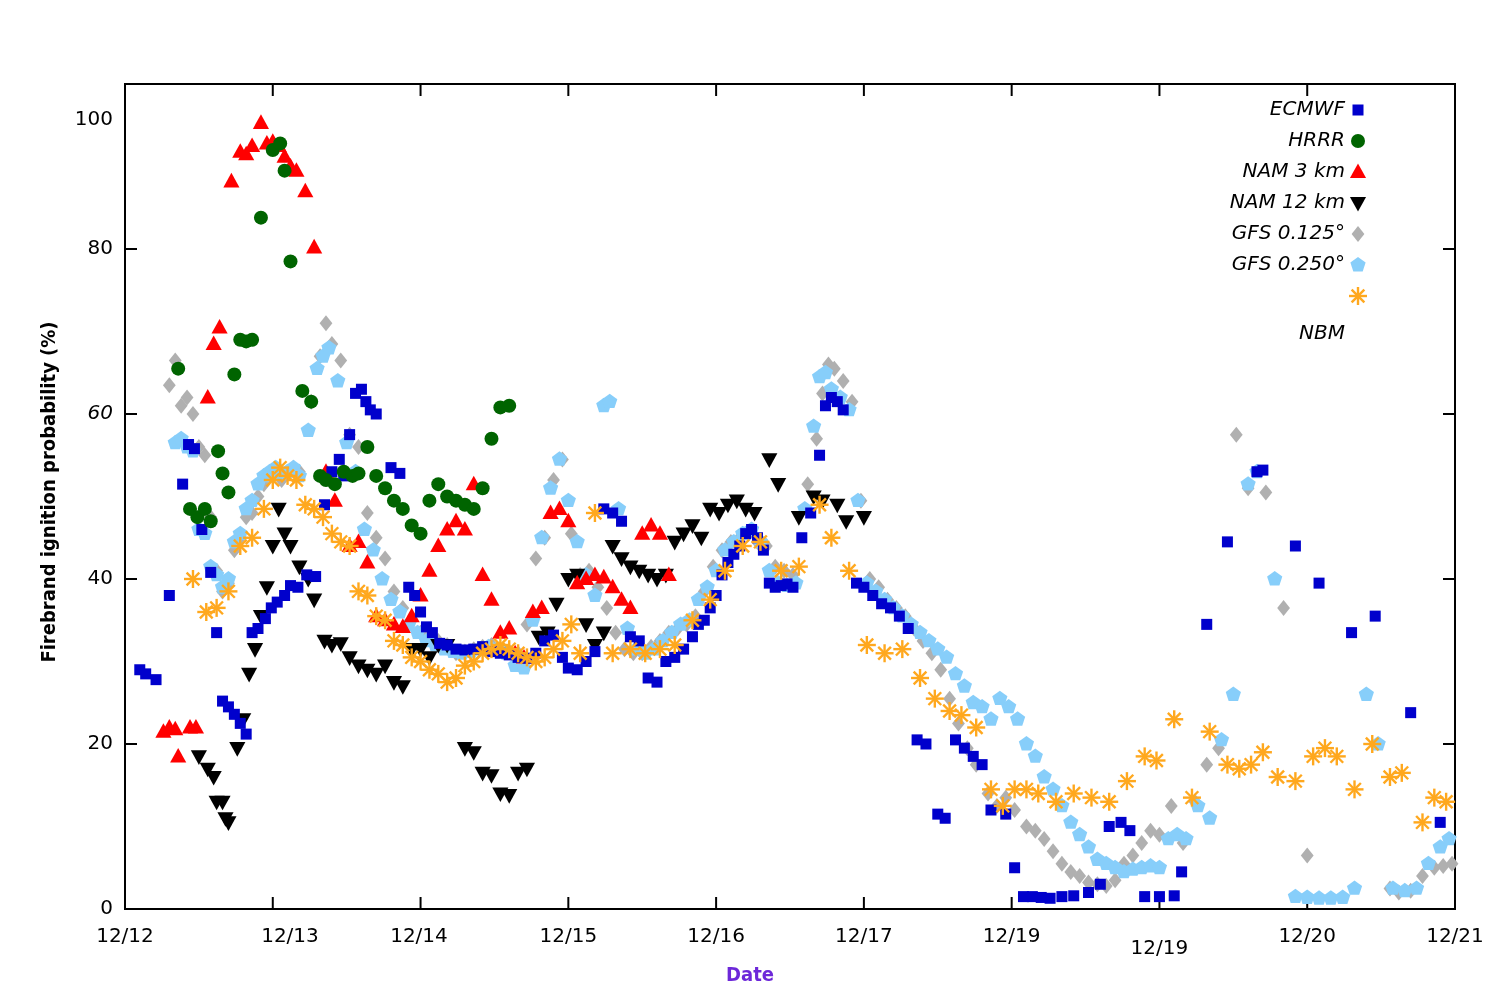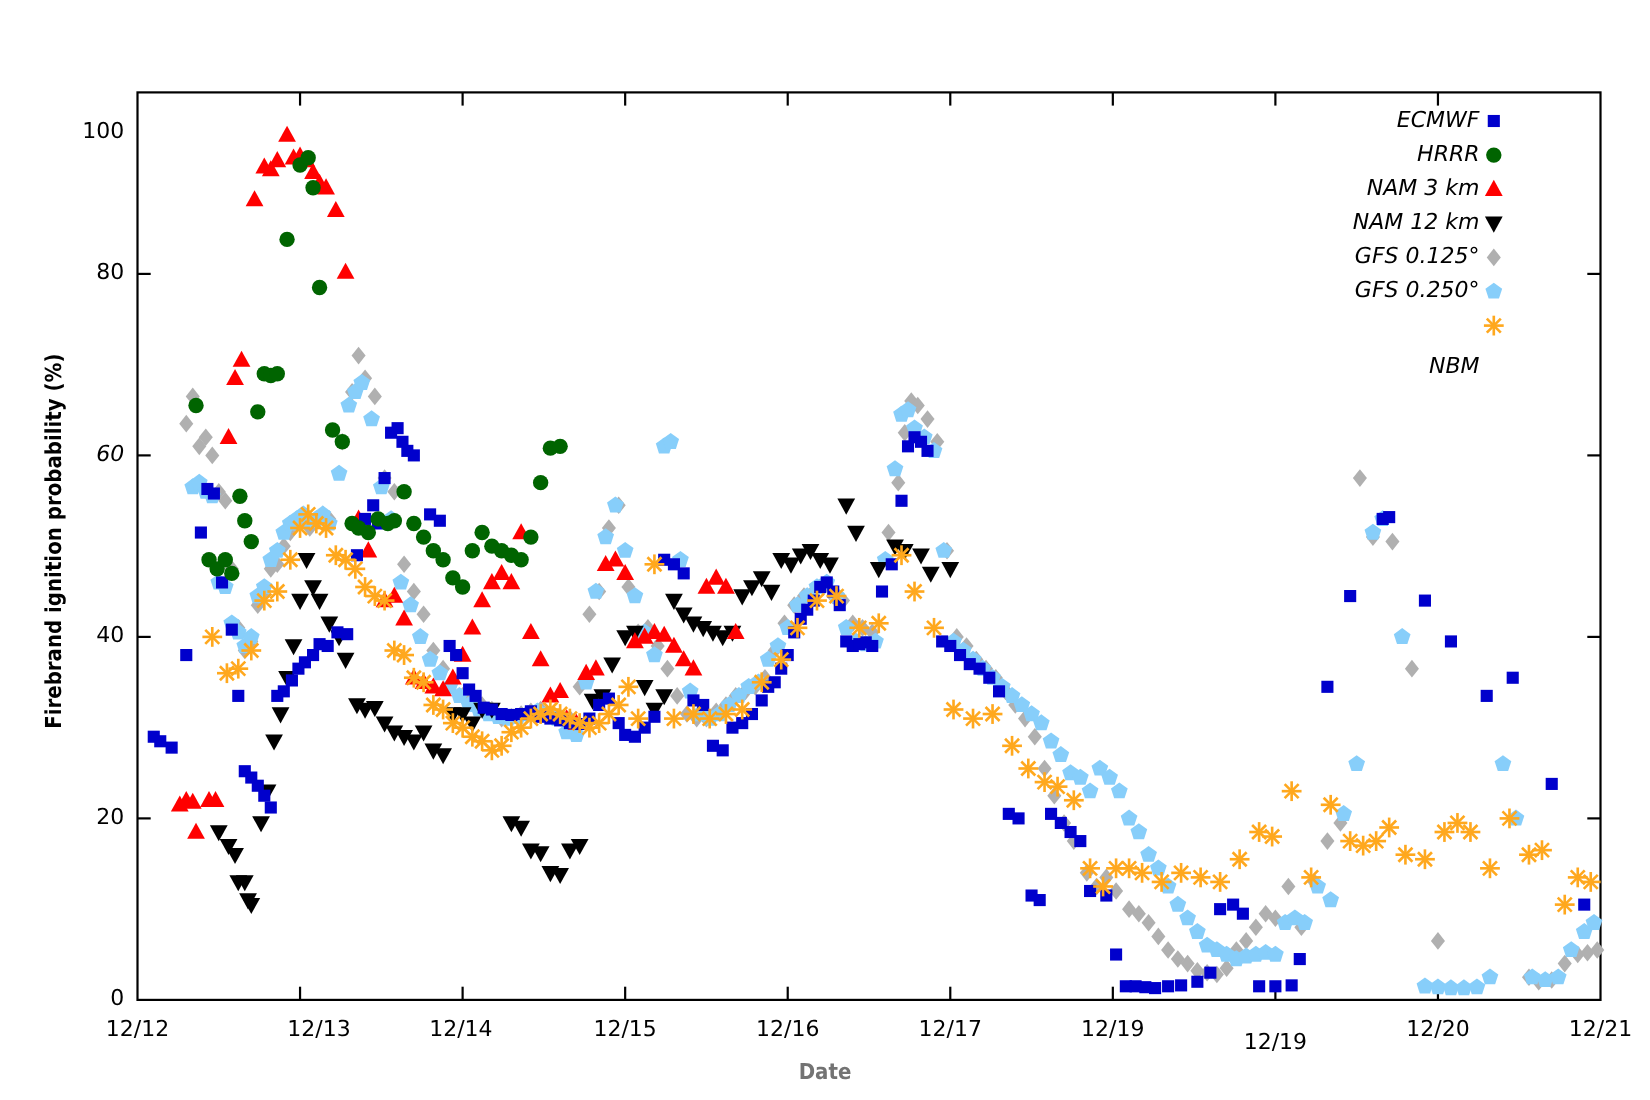--- a/index.html
+++ b/index.html
@@ -16,21 +16,21 @@
   }
   .ylabel{
     position:absolute;
     left:-352px;top:480px;width:800px;text-align:center;
     transform:rotate(-90deg);transform-origin:center center;
     font-size:20px;font-weight:bold;color:#000;
     font-family:"DejaVu Sans Condensed","DejaVu Sans","Liberation Sans",sans-serif;
   }
   .xlabel{
     position:absolute;left:0;top:962px;width:1500px;text-align:center;
-    font-size:20px;font-weight:bold;color:#737373;
+    font-size:20px;font-weight:bold;color:#6d28d9;
     font-family:"DejaVu Sans Condensed","DejaVu Sans","Liberation Sans",sans-serif;
   }
   .ytick-label{
     position:absolute;text-align:right;width:60px;
     font-size:20px;color:#000;
     font-family:"DejaVu Sans","Liberation Sans",sans-serif;
   }
   .xtick-label{
     position:absolute;text-align:center;width:120px;
     font-size:20px;color:#000;

